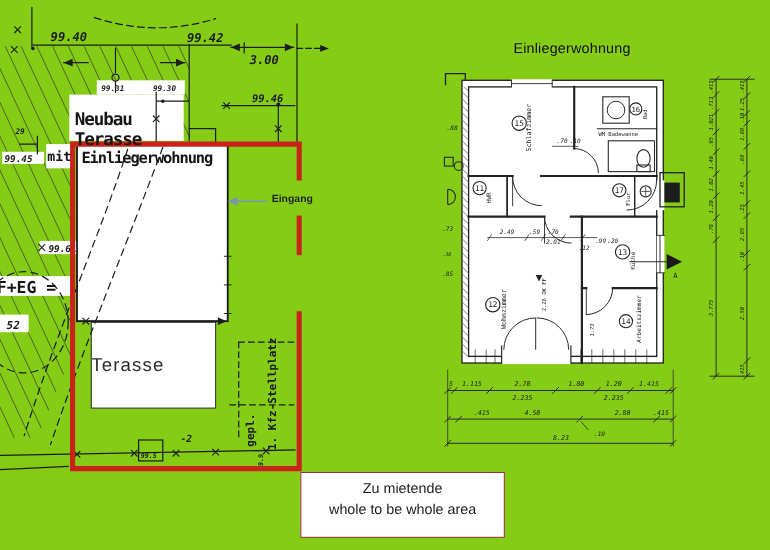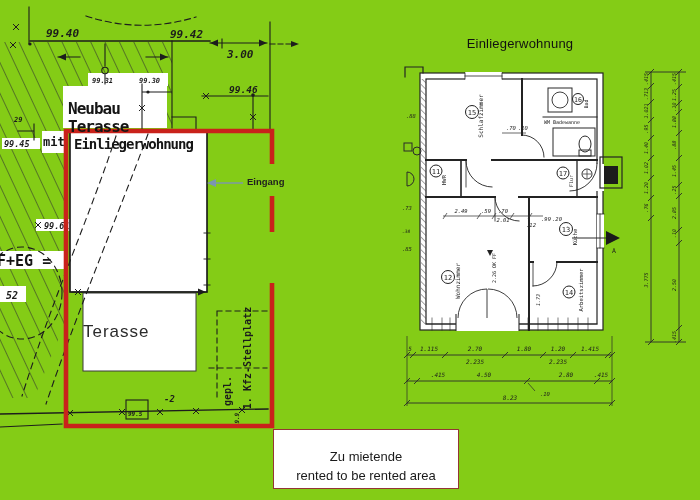--- a/index.html
+++ b/index.html
@@ -14,21 +14,21 @@
   #neubau{left:68px;top:100px;font-size:16px;line-height:18px;letter-spacing:-1px;}
   #apt-label{left:74px;top:136px;font-size:14px;letter-spacing:-1px;}
   #mit-label{left:43px;top:135px;font-size:12px;}
   #ffeg-label{left:-3px;top:252px;font-size:15px;}
   #terasse-label{left:83px;top:293px;width:113px;height:78px;display:flex;align-items:center;
      font-size:17px;letter-spacing:1px;color:#2b2b2b;}
   #eingang-label{left:247px;top:176px;font-size:9.5px;color:#1f1f1f;font-weight:bold;}
   #fp-title{left:450px;top:36px;width:140px;text-align:center;font-size:13px;color:#111;letter-spacing:.2px;}
   #legend-box{position:absolute;left:273px;top:429px;width:186px;height:60px;
      border:1.6px solid #943634;background:#fff;text-align:center;
-     font-size:13px;line-height:19px;color:#1a1a1a;padding-top:17px;box-sizing:border-box;}
+     font-size:13px;line-height:19px;color:#1a1a1a;padding-top:4px;box-sizing:border-box;}
 </style>
 </head>
 <body>
 
 <div id="canvas">
 
 <svg id="plan-svg" width="700" height="500" viewBox="0 0 700 500">
   <defs>
     <pattern id="hatch" width="13" height="13" patternUnits="userSpaceOnUse" patternTransform="rotate(65)">
       <line x1="0" y1="0" x2="13" y2="0" stroke="#2e2e2e" stroke-width="1.1"></line>
@@ -306,16 +306,16 @@
 <div class="lbl mono" id="mit-label">mit</div>
 <div class="lbl mono" id="ffeg-label">F+EG =</div>
 <div class="lbl" id="terasse-label">
       <span>Terasse</span>
     </div>
 <div class="lbl" id="eingang-label">Eingang</div>
 <div class="lbl" id="fp-title">Einliegerwohnung</div>
 
 <div id="legend-box">
   <div>Zu mietende</div>
-  <div>rented to be rented area</div>
+  <div>whole to be whole area</div>
 </div>
 
 </div>
 
 </body></html>

